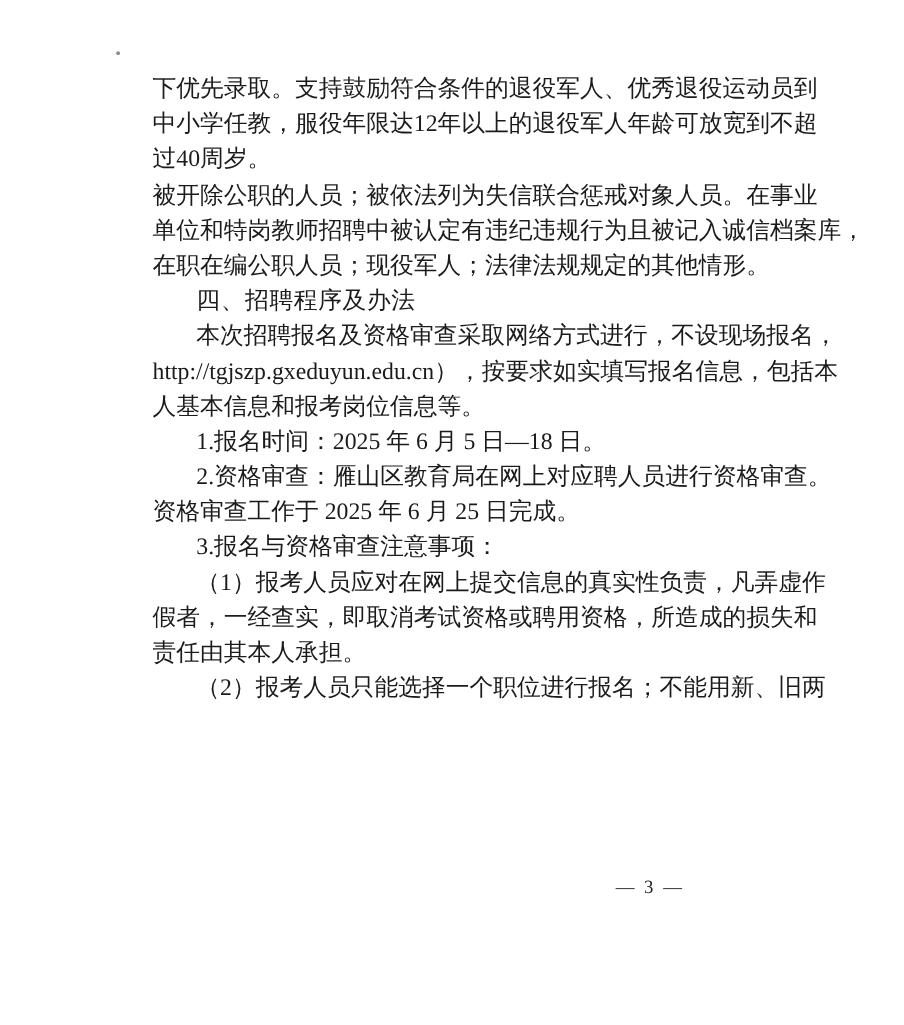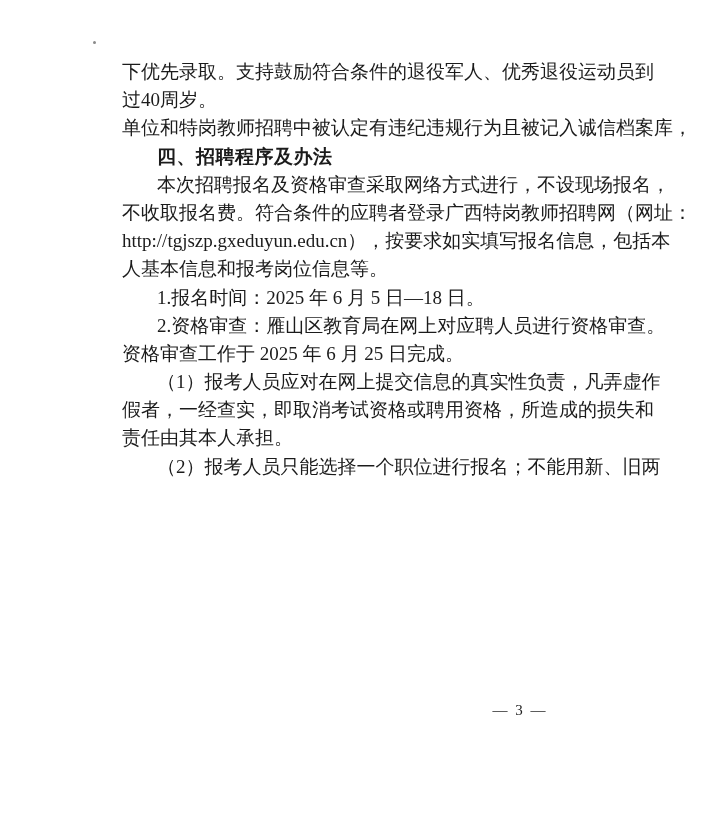--- a/index.html
+++ b/index.html
@@ -31,21 +31,21 @@
   }
   .line.indent {
     text-indent: 35px;
   }
   .line.justify {
     text-align: justify;
     text-align-last: justify;
     text-justify: distribute;
   }
   .line.bold {
-    font-weight: 700;
+    font-weight: 400;
     font-family: "Liberation Sans", sans-serif;
     letter-spacing: 0.5px;
   }
   .footer {
     position: absolute;
     left: 480px;
     top: 702px;
     width: 80px;
     text-align: center;
     font-size: 15px;
@@ -63,29 +63,32 @@
     border-radius: 50%;
   }
 </style>
 </head>
 <body>
 
 <div class="page">
   <div class="speck"></div>
   <div class="textblock" id="textblock">
       <div class="line justify">下优先录取。支持鼓励符合条件的退役军人、优秀退役运动员到</div>
+      <div class="line justify">中小学任教，服役年限达12年以上的退役军人年龄可放宽到不超</div>
       <div class="line">过40周岁。</div>
+      <div class="line justify">被开除公职的人员；被依法列为失信联合惩戒对象人员。在事业</div>
       <div class="line justify">单位和特岗教师招聘中被认定有违纪违规行为且被记入诚信档案库，</div>
+      <div class="line">在职在编公职人员；现役军人；法律法规规定的其他情形。</div>
       <div class="line indent bold">四、招聘程序及办法</div>
       <div class="line indent justify">本次招聘报名及资格审查采取网络方式进行，不设现场报名，</div>
-      <div class="line justify">不收取报名费。符合条件的应聘者登录广西特岗教师招聘网（网址：</div>
       <div class="line justify">http://tgjszp.gxeduyun.edu.cn），按要求如实填写报名信息，包括本</div>
       <div class="line">人基本信息和报考岗位信息等。</div>
       <div class="line indent">1.报名时间：2025 年 6 月 5 日—18 日。</div>
       <div class="line indent justify">2.资格审查：雁山区教育局在网上对应聘人员进行资格审查。</div>
       <div class="line">资格审查工作于 2025 年 6 月 25 日完成。</div>
+      <div class="line indent">3.报名与资格审查注意事项：</div>
       <div class="line indent justify">（1）报考人员应对在网上提交信息的真实性负责，凡弄虚作</div>
       <div class="line justify">假者，一经查实，即取消考试资格或聘用资格，所造成的损失和</div>
       <div class="line">责任由其本人承担。</div>
       <div class="line indent justify">（2）报考人员只能选择一个职位进行报名；不能用新、旧两</div>
     </div>
   <div class="footer">— 3 —</div>
 </div>
 
 </body></html>

